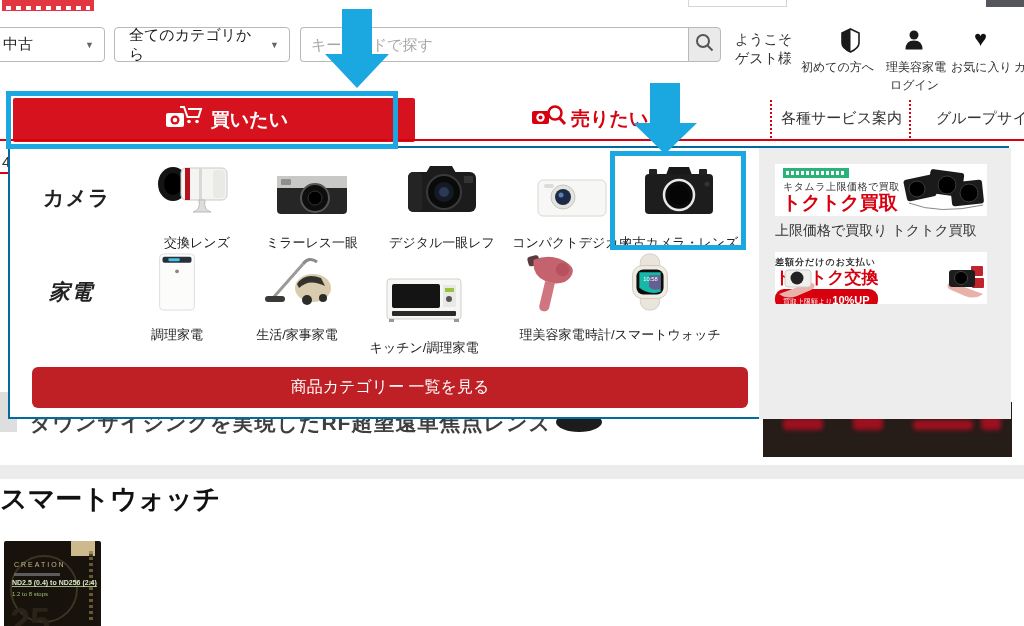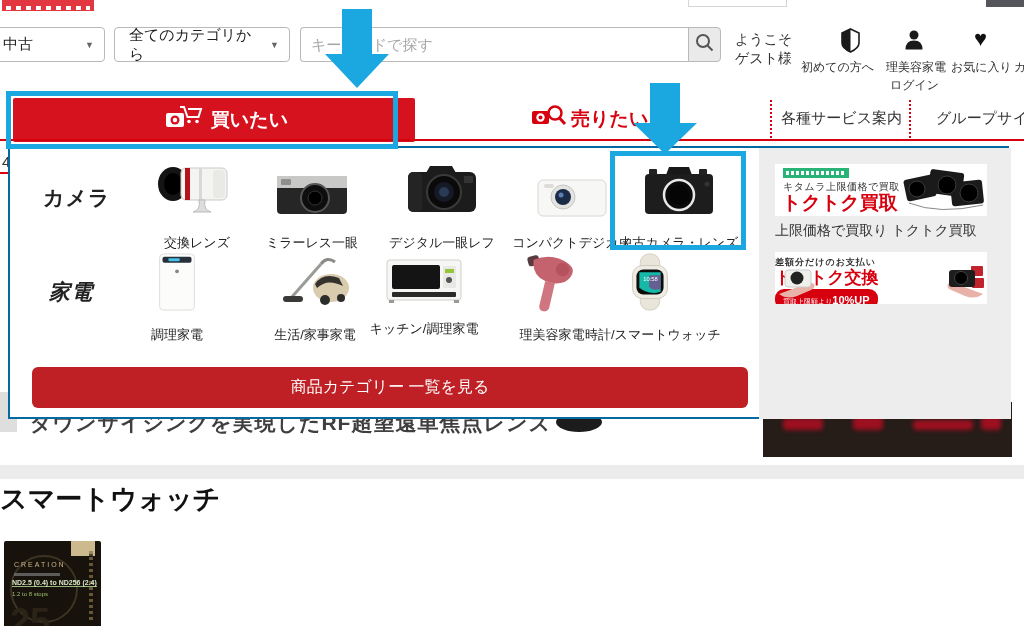--- a/index.html
+++ b/index.html
@@ -272,36 +272,36 @@
         <svg width="42" height="60" viewBox="0 0 42 62">
           <rect x="3" y="2" width="36" height="58" rx="4" fill="#fcfcfb" stroke="#ddd"></rect>
           <rect x="6" y="5" width="30" height="6" rx="2" fill="#25303a"></rect>
           <rect x="12" y="6.5" width="12" height="3" rx="1.5" fill="#49c0e8"></rect>
           <circle cx="21" cy="20" r="2" fill="#888"></circle>
         </svg>
       </div>
       <div class="lbl">調理家電</div>
     </div>
 
-    <div class="mi r2" style="left:240px;top:104px;">
+    <div class="mi r2" style="left:222px;top:104px;">
       <div class="img">
         <svg width="76" height="58" viewBox="0 0 76 58">
           <path d="M14 44 L44 10" stroke="#9a9a96" stroke-width="3" fill="none"></path>
           <path d="M44 10 q6 -8 14 -2" stroke="#8a8a86" stroke-width="3" fill="none"></path>
           <rect x="6" y="42" width="20" height="6" rx="3" fill="#3a3a38"></rect>
           <ellipse cx="54" cy="34" rx="18" ry="14" fill="#d9cbae"></ellipse>
           <path d="M38 30 q8 -12 24 -6 l4 8 q-16 -8 -26 2 Z" fill="#35322e"></path>
           <circle cx="48" cy="46" r="5" fill="#2c2c2a"></circle>
             <circle cx="64" cy="44" r="4" fill="#2c2c2a"></circle>
         </svg>
       </div>
       <div class="lbl">生活/家事家電</div>
     </div>
 
-    <div class="mi r2" style="left:349px;top:98px;">
+    <div class="mi r2" style="left:349px;top:117px;">
       <div class="img">
         <svg width="78" height="50" viewBox="0 0 78 50">
           <rect x="2" y="4" width="74" height="40" rx="3" fill="#f6f6f4" stroke="#cfcfcc"></rect>
           <rect x="7" y="9" width="48" height="24" rx="2" fill="#141414"></rect>
           <rect x="7" y="36" width="64" height="5" rx="1" fill="#2a2a28"></rect>
           <rect x="58" y="10" width="13" height="22" rx="1" fill="#e8e8e5"></rect>
           <rect x="60" y="13" width="9" height="4" fill="#98c43c"></rect>
           <circle cx="64" cy="24" r="3" fill="#555"></circle>
           <rect x="4" y="44" width="5" height="3" fill="#999"></rect>
             <rect x="69" y="44" width="5" height="3" fill="#999"></rect>

